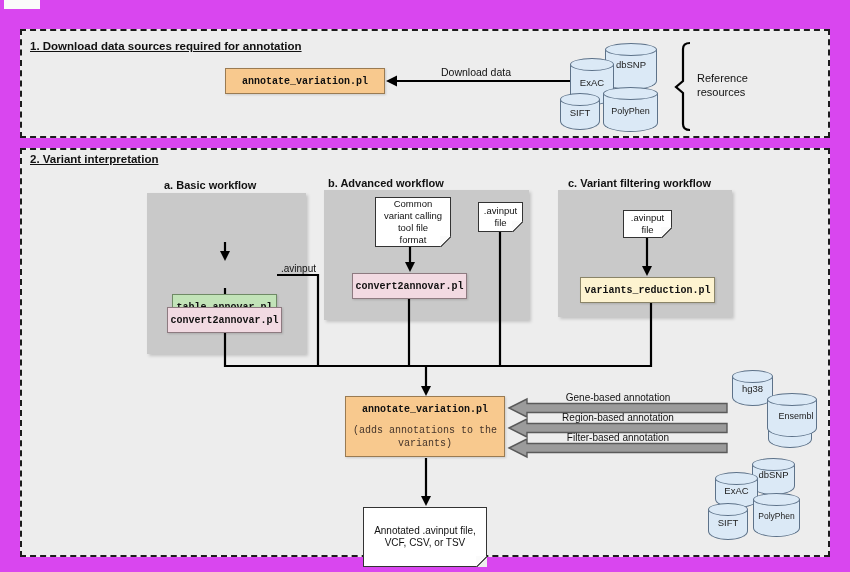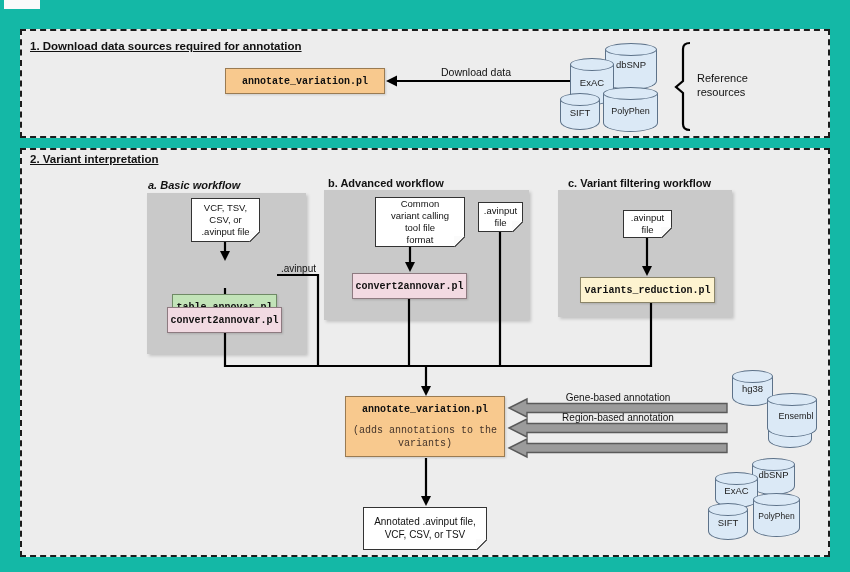--- a/index.html
+++ b/index.html
@@ -1,17 +1,17 @@
 <!DOCTYPE html>
 <html style="--section_bg: #ededed; --panel_bg: #c9c9c9; --tool_orange: #f8c98e; --tool_green: #c2e3b8; --tool_pink: #f2dae2; --tool_yellow: #fdf3d0; --cylinder_fill: #dbe9f6; --cylinder_stroke: #5d7289; --block_arrow_fill: #9b9b9b; --block_arrow_stroke: #5a5a5a;"><head>
 <meta charset="utf-8">
 <style>
   html,body { margin:0; padding:0; background:#000; }
   #canvas {
-    position:relative; width:850px; height:572px; background:#14b8a6;
+    position:relative; width:850px; height:572px; background:#d946ef;
     font-family:"Liberation Sans","DejaVu Sans",sans-serif; color:#111;
     overflow:hidden;
   }
   
   .section-wrap { position:absolute; background:#fff; }
   .section { position:absolute; inset:0; box-sizing:border-box;
     background:var(--section_bg,#ededed); border:2px dashed #1c1c1c; }
   .sec-title { position:absolute; font-size:11.5px; font-weight:bold;
     text-decoration:underline; z-index:7; white-space:nowrap; }
   .panel { position:absolute; background:var(--panel_bg,#c9c9c9);
@@ -143,33 +143,27 @@
     <span class="cyl-label" style="font-size:9px;">PolyPhen</span>
   </div>
 
   <div class="txt" style="left:697px; top:71px; font-size:11px; line-height:14px;">
     <span style="display:block;">Reference</span>
     <span style="display:block;">resources</span>
   </div>
 
   <div class="sec-title" style="left:30px; top:153px;">2. Variant interpretation</div>
 
-  <div class="wf-label" style="left:148px; top:179px;font-style:italic;">a. Basic workflow</div>
-  <div class="doc" style="left:191px; top:198px; width:69px; height:44px; --bg:#c9c9c9;">
-    <span>VCF, TSV,</span>
-    <span>CSV, or</span>
-    <span>.avinput file</span>
-    <div class="doc-fold"></div>
-  </div>
+  <div class="wf-label" style="left:164px; top:179px;">a. Basic workflow</div>
   <div class="tool green" style="left:172px; top:262px; width:105px; height:26px;margin-top:32px;">table_annovar.pl</div>
   <div class="txt" style="left:281px; top:263px; font-size:10px;">.avinput</div>
   <div class="tool pink" style="left:167px; top:307px; width:115px; height:26px;">convert2annovar.pl</div>
 
   <div class="wf-label" style="left:328px; top:177px;">b. Advanced workflow</div>
-  <div class="doc" style="left:375px; top:197px; width:90px; height:50px; --bg:#c9c9c9;">
+  <div class="doc" style="left:375px; top:197px; width:76px; height:50px; --bg:#c9c9c9;">
     <span>Common</span>
     <span>variant calling</span>
     <span>tool file</span>
     <span>format</span>
     <div class="doc-fold"></div>
   </div>
   <div class="doc" style="left:478px; top:202px; width:45px; height:30px; --bg:#c9c9c9;">
     <span>.avinput</span>
     <span>file</span>
     <div class="doc-fold"></div>
@@ -187,20 +181,21 @@
   <div class="tool orange annotator" style="left:345px; top:396px; width:160px; height:61px;">
     <div class="t">annotate_variation.pl</div>
     <div class="sub">
       <span style="display:block;">(adds annotations to the</span>
       <span style="display:block;">variants)</span>
     </div>
   </div>
 
   <div class="ann-label" style="top:392px;">Gene-based annotation</div>
   <div class="ann-label" style="top:412px;">Region-based annotation</div>
+  <div class="ann-label" style="top:432px;">Filter-based annotation</div>
 
   <div class="cyl" style="left:768px; top:358px; width:44px; height:42px;margin-top:48px;">
     <div class="cyl-top"></div>
     <div class="cyl-body"></div>
     <span class="cyl-label" style="transform:translateY(-70%);">UCSC</span>
   </div>
   <div class="cyl" style="left:732px; top:370px; width:41px; height:36px;text-decoration:underline;">
     <div class="cyl-top"></div>
     <div class="cyl-body"></div>
     <span class="cyl-label">hg38</span>
@@ -225,19 +220,19 @@
     <div class="cyl-top"></div>
     <div class="cyl-body"></div>
     <span class="cyl-label">SIFT</span>
   </div>
   <div class="cyl" style="left:753px; top:493px; width:47px; height:44px;">
     <div class="cyl-top"></div>
     <div class="cyl-body"></div>
     <span class="cyl-label" style="font-size:8.5px;">PolyPhen</span>
   </div>
 
-  <div class="doc" style="left:363px; top:507px; width:124px; height:43px; font-size:10px; --bg:#ededed;">
+  <div class="doc" style="left:363px; top:507px; width:124px; height:60px; font-size:10px; --bg:#ededed;">
     <span>Annotated .avinput file,</span>
     <span>VCF, CSV, or TSV</span>
     <div class="doc-fold"></div>
   </div>
 
 </div>
 
 </body></html>

